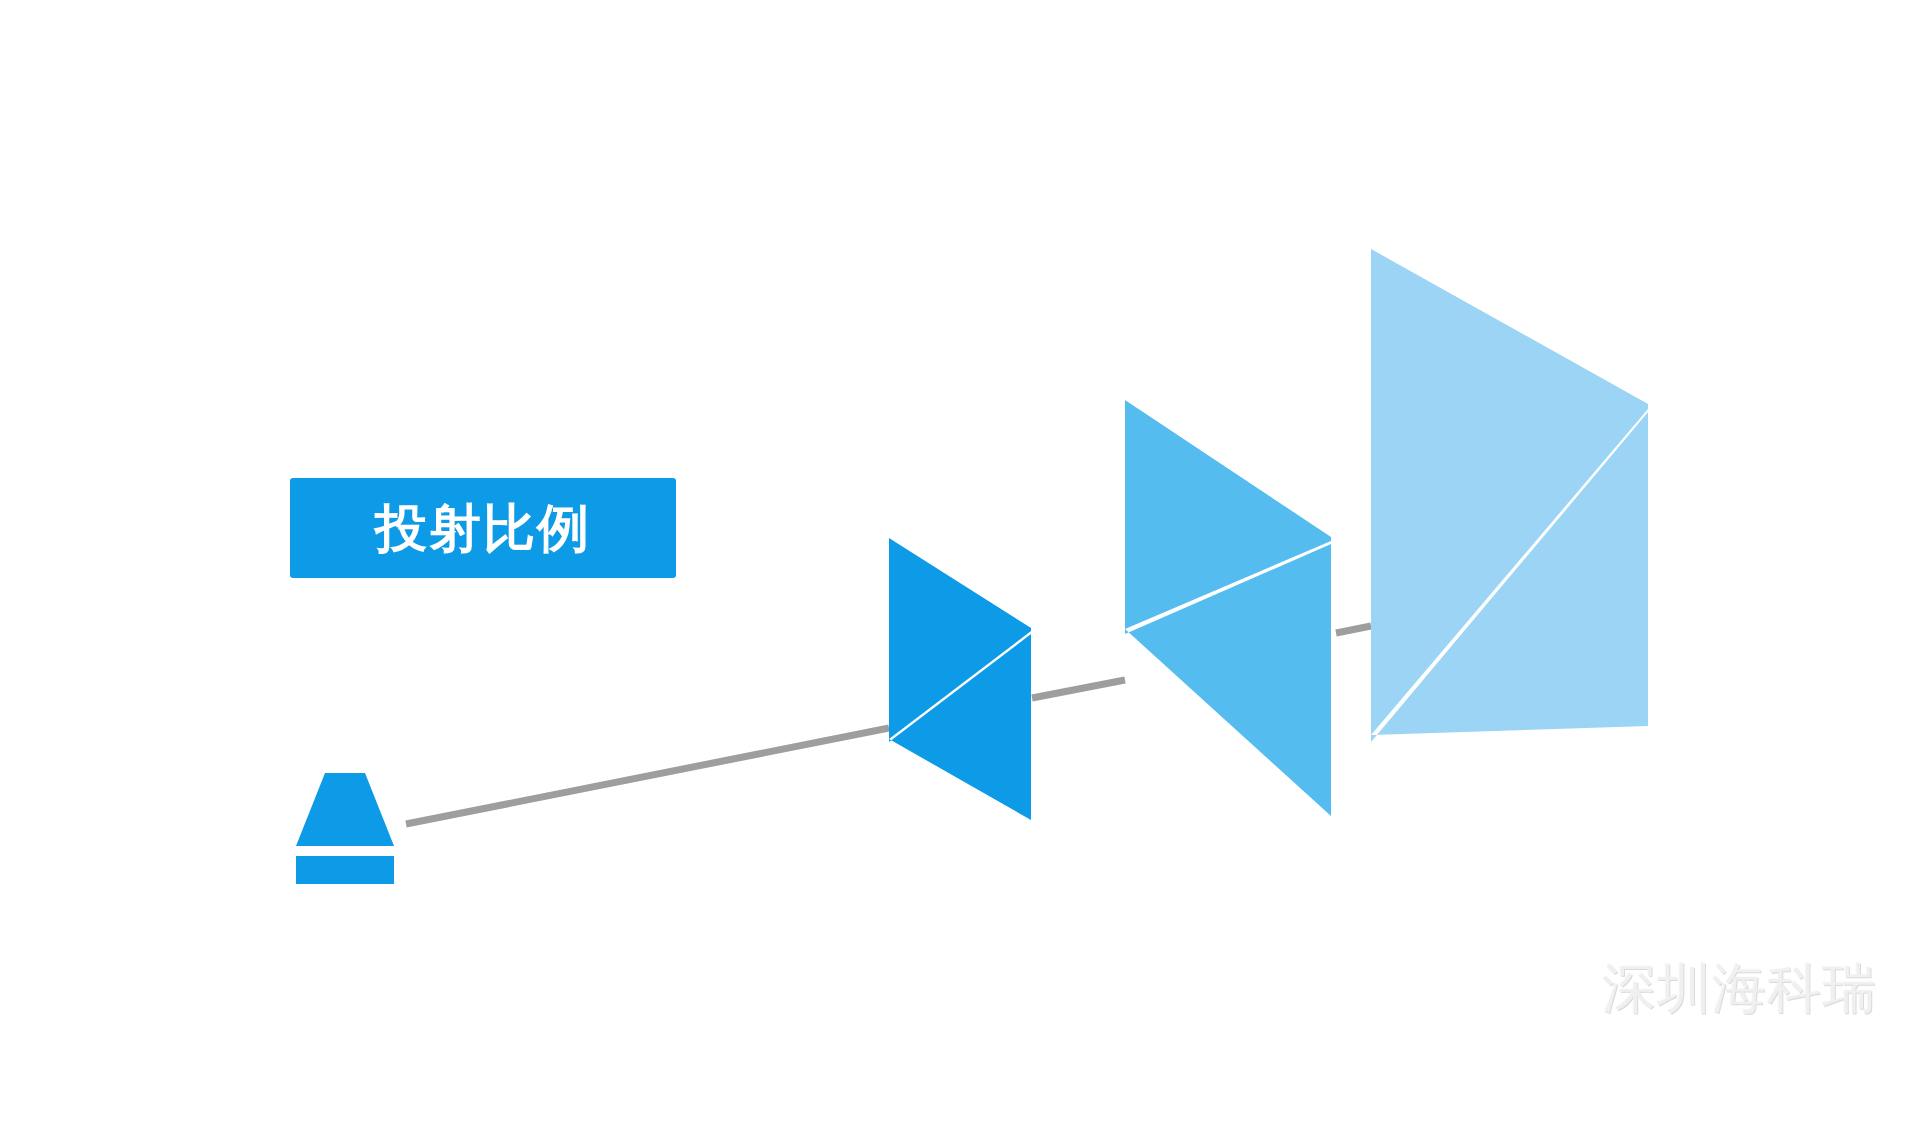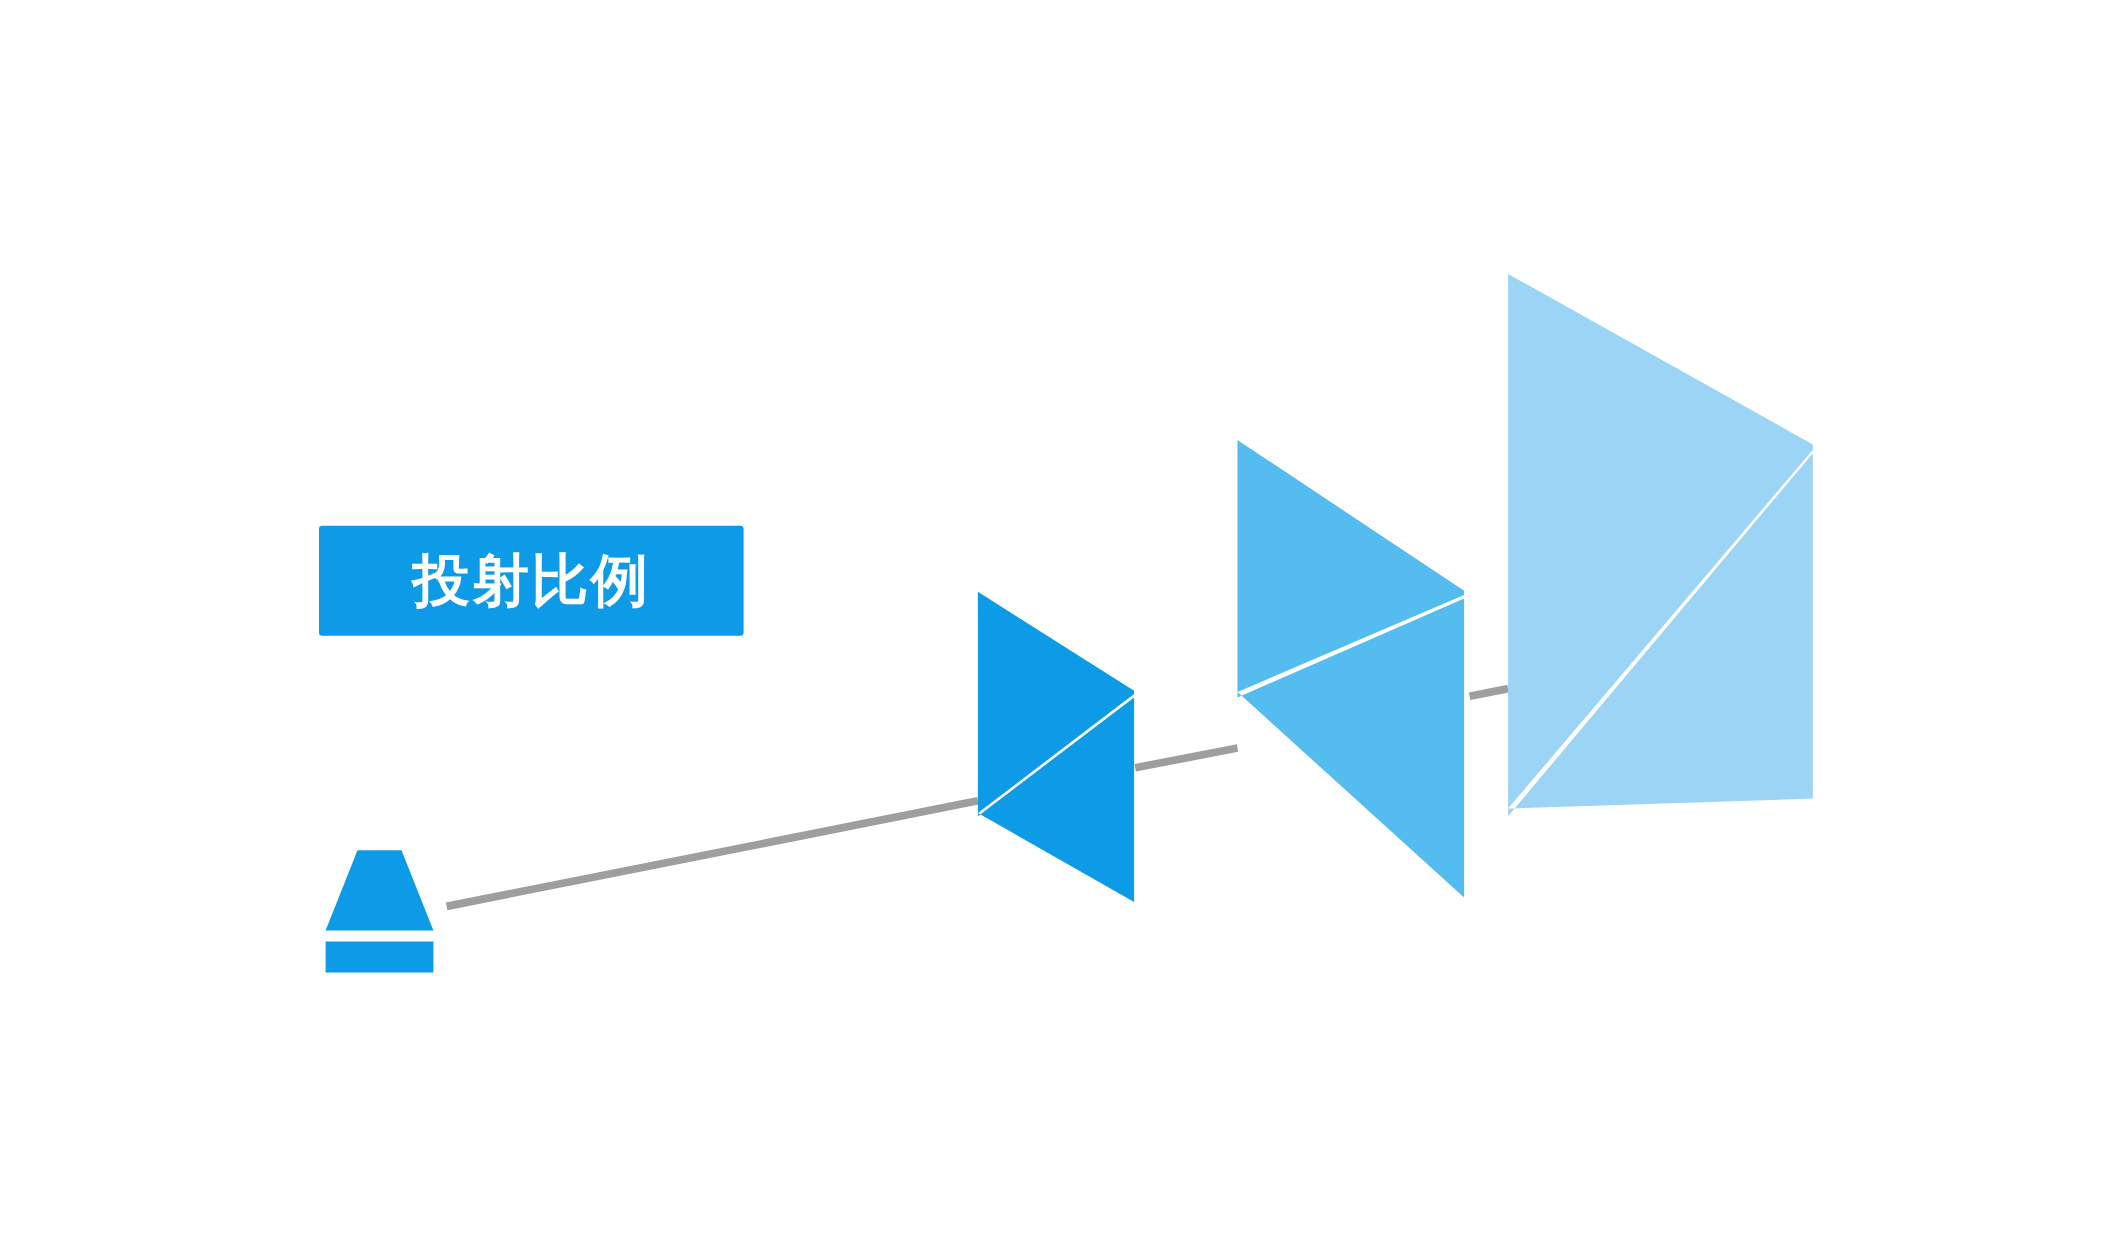--- a/index.html
+++ b/index.html
@@ -110,14 +110,15 @@
       <polygon points="889,538 1031,628 1031,631 889,739" fill="#0d9ae6"></polygon>
       <polygon points="889,742 1031,634 1031,820 889,739" fill="#0d9ae6"></polygon>
     </g>
 
   </svg>
 
   <div id="label-chip" style="background: rgb(13, 154, 230);">
     <span id="label-chip-text" style="color: rgb(255, 255, 255);">投射比例</span>
   </div>
 
+  <div class="watermark" id="watermark-brand" style="color: rgb(240, 240, 240);">深圳海科瑞</div>
 
 </div>
 
 </body></html>

